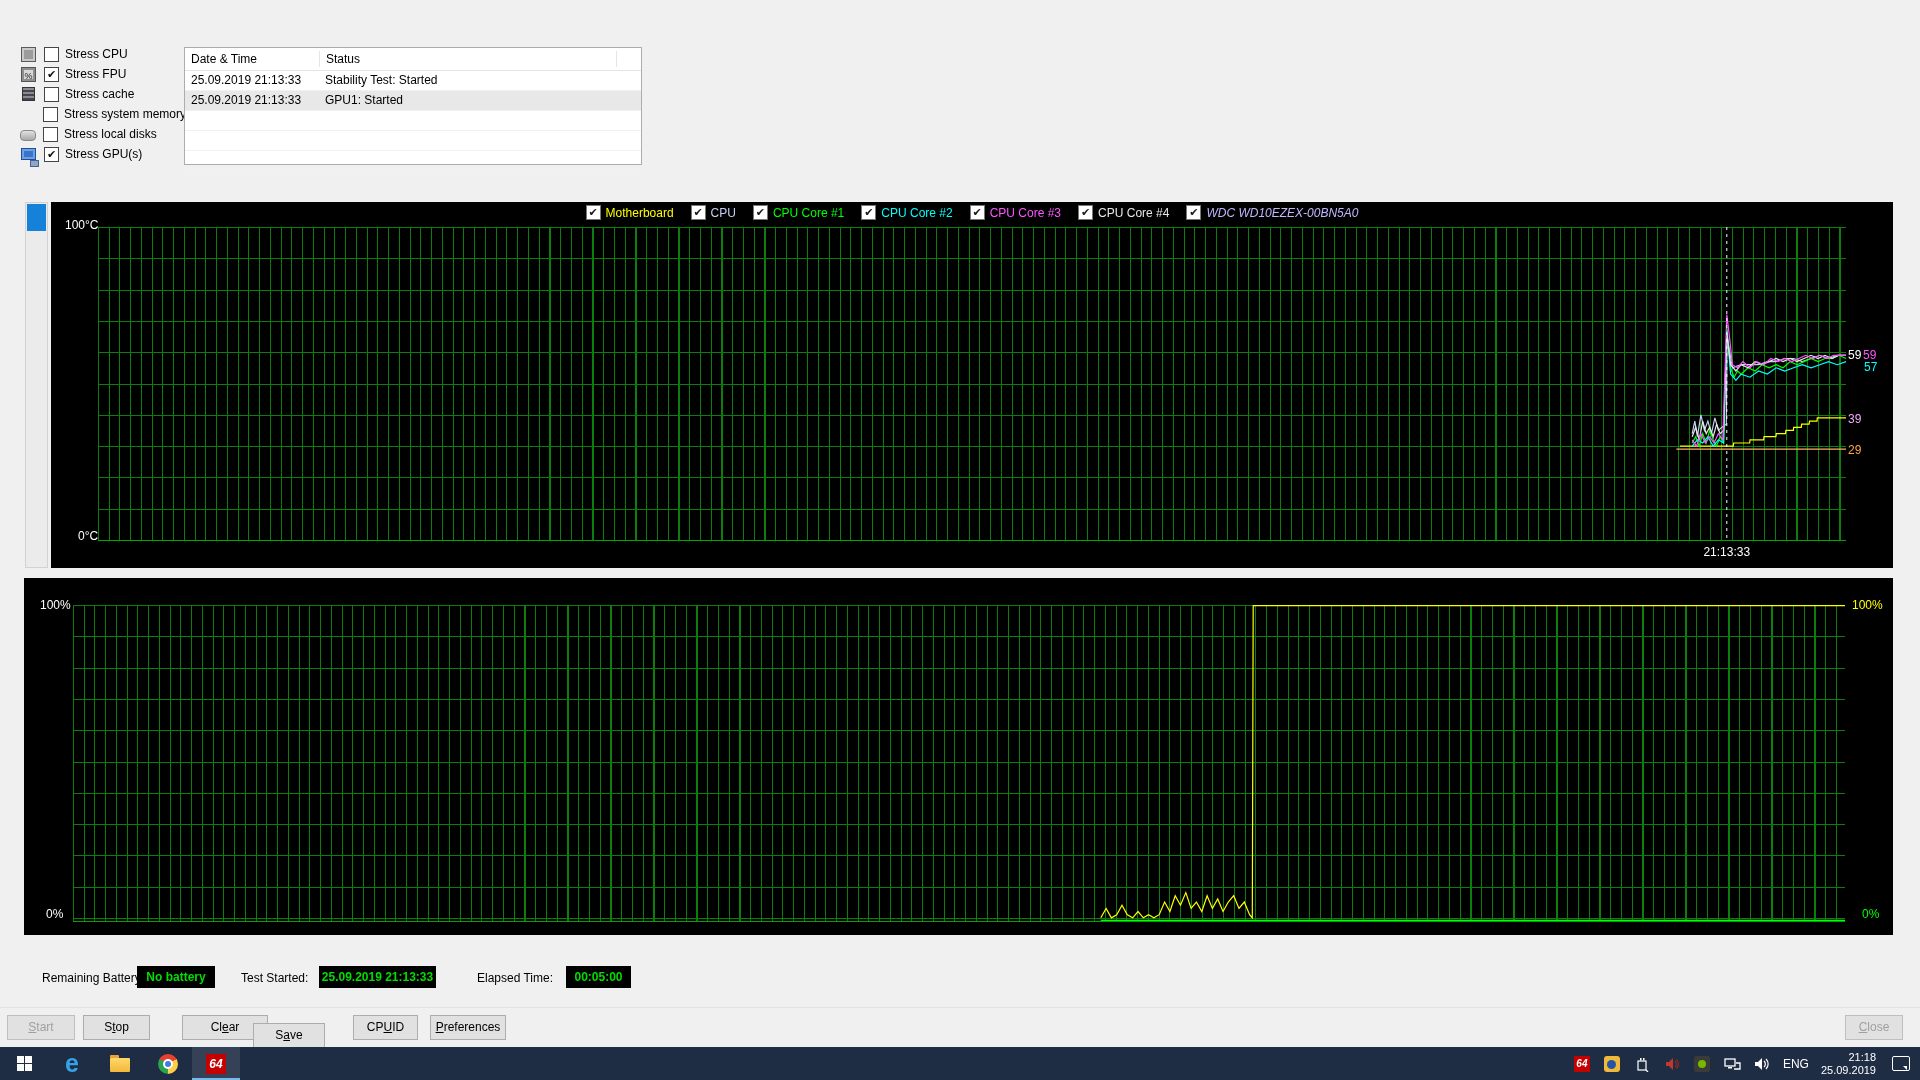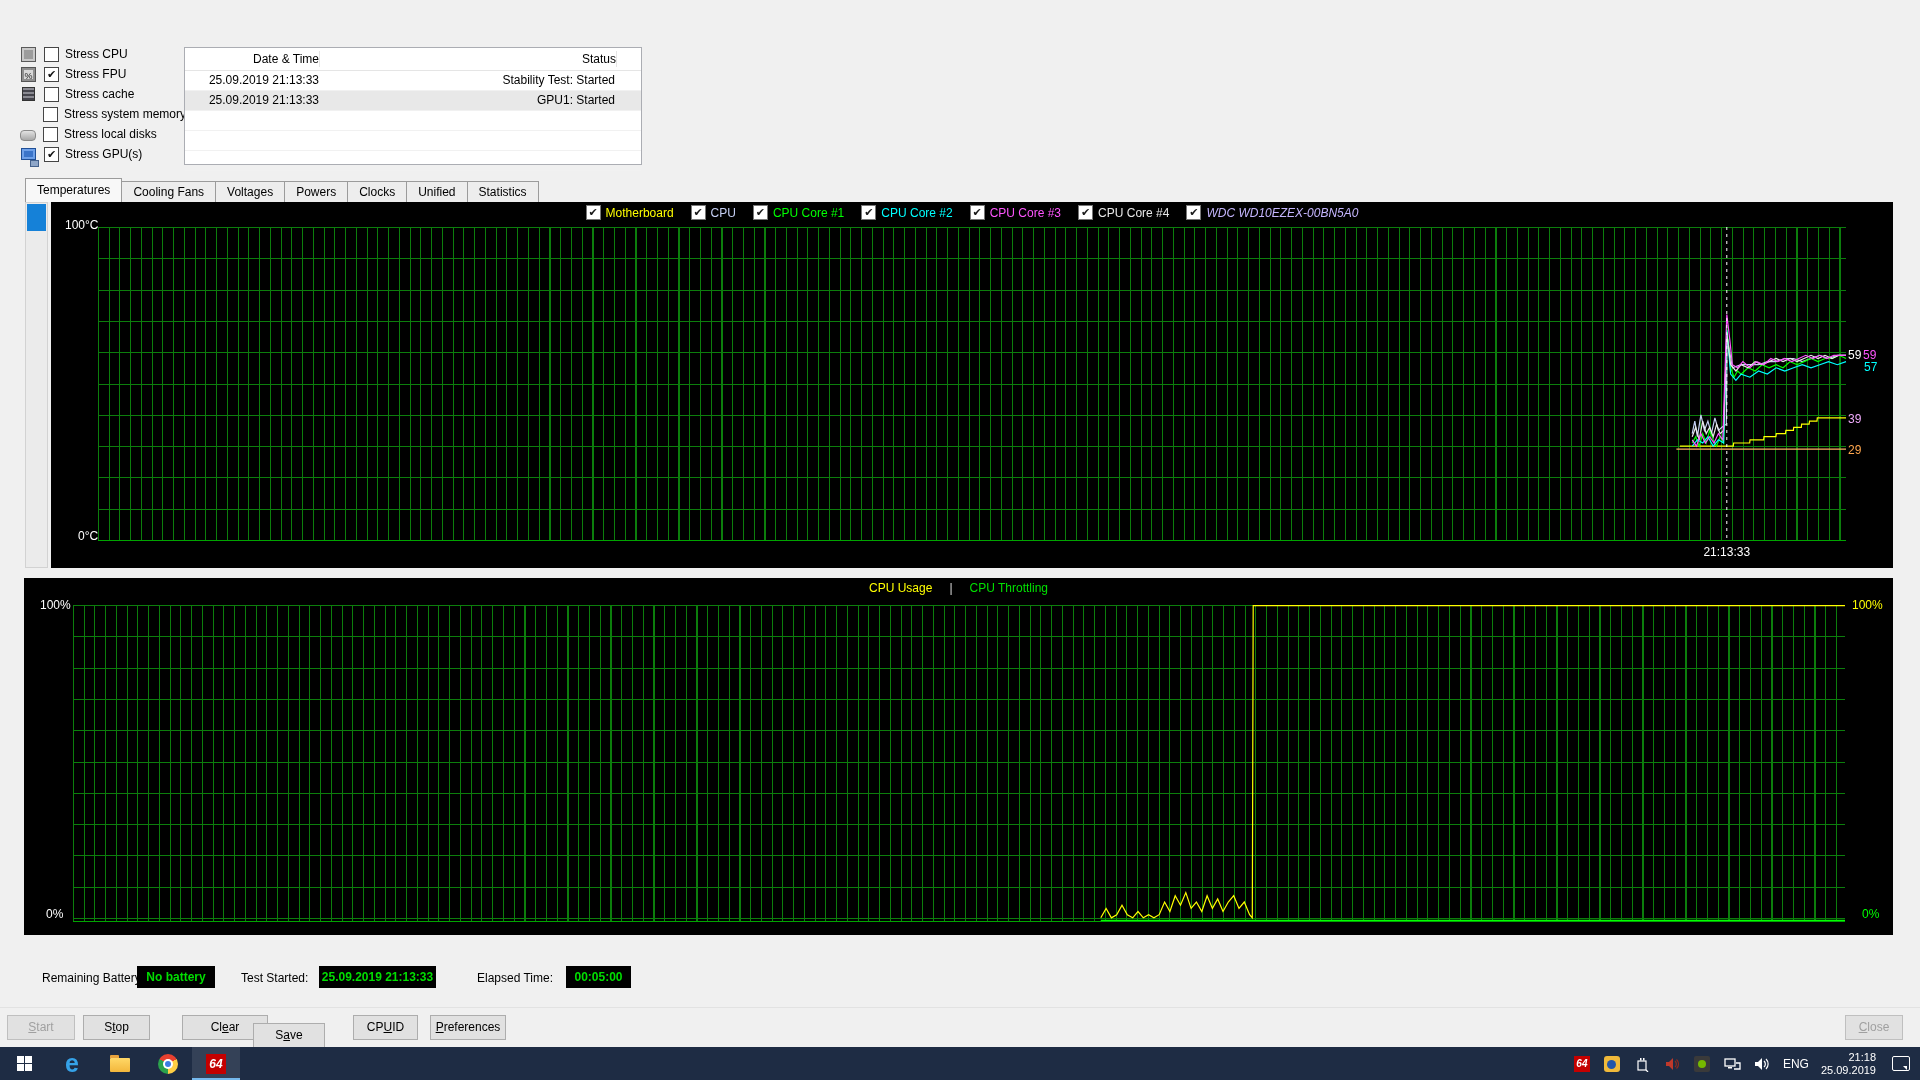--- a/index.html
+++ b/index.html
@@ -24,21 +24,21 @@
   .hw-cpu{background:#9c9c9c;border:1px solid #5a5a5a;box-shadow:inset 0 0 0 2px #c9c9c9;height:13px;width:13px;margin:1px;}
   .hw-fpu{background:#8f8f8f;border:1px solid #555;height:13px;width:13px;margin:1px;text-align:center;}
   .hw-fpu:after{content:"%";font-size:9px;line-height:13px;color:#222;background:#d8d8d8;display:block;margin:2px;height:9px;}
   .hw-cache{background:repeating-linear-gradient(#8a8a92 0 2px,#45454d 2px 4px);border:1px solid #333;height:12px;width:11px;margin:1px 2px;}
   .hw-disk{background:linear-gradient(#e2e2e2,#a8a8a8);border:1px solid #8a8a8a;border-radius:4px;height:9px;width:14px;margin-top:3px;}
   .hw-gpu{background:#3a74c9;border:1px solid #1f4f96;height:10px;width:13px;margin:2px 1px;box-shadow:inset 0 0 0 2px #6ea0e8;}
   .hw-gpu:after{content:"";position:absolute;left:8px;top:11px;width:7px;height:5px;background:#8ea6c8;border:1px solid #44618c;}
   .cb{width:13px;height:13px;background:#fff;border:1px solid #454545;margin:0 6px 0 7px;font-size:11px;line-height:12px;text-align:center;color:#111;flex:none;}
 
   
-  #ev-table{position:absolute;left:184px;top:47px;width:456px;height:116px;background:#fff;border:1px solid #abadb3;text-align:right;}
+  #ev-table{position:absolute;left:184px;top:47px;width:456px;height:116px;background:#fff;border:1px solid #abadb3;}
   .ev-head{display:flex;height:22px;border-bottom:1px solid #e5e5e5;align-items:center;}
   .ev-hcell{padding-left:6px;height:16px;line-height:16px;border-right:1px solid #e5e5e5;}
   .ev-row{display:flex;height:19px;line-height:19px;border-bottom:1px solid #f1f1f1;}
   .ev-row.selected{background:#e8e8e8;}
   .ev-cell{padding-left:6px;overflow:hidden;white-space:nowrap;}
   .c1{width:128px;flex:none;}
   .c2{width:290px;flex:none;}
 
   
   #tabs{position:absolute;left:25px;top:179px;display:flex;align-items:flex-end;height:23px;}
@@ -175,29 +175,20 @@
           <div class="ev-cell c1"></div>
           <div class="ev-cell c2"></div>
         </div>
         <div class="ev-row">
           <div class="ev-cell c1"></div>
           <div class="ev-cell c2"></div>
         </div>
       </div>
   </div>
 
-  <div id="tabs">
-      <div class="tab active">Temperatures</div>
-      <div class="tab">Cooling Fans</div>
-      <div class="tab">Voltages</div>
-      <div class="tab">Powers</div>
-      <div class="tab">Clocks</div>
-      <div class="tab">Unified</div>
-      <div class="tab">Statistics</div>
-    </div>
 
   <div id="vslider">
     <div id="vthumb"></div>
   </div>
 
   <div id="temp-panel" class="panel">
     <div class="legend-row" id="legend">
         <div class="leg-item">
           <span class="leg-cb">✔</span>
           <span style="color: rgb(255, 255, 0);">Motherboard</span>
@@ -244,25 +235,20 @@
     <div id="vlabs">
         <span class="vlab vl0" style="color: rgb(255, 255, 255);">59</span>
         <span class="vlab vl1" style="color: rgb(255, 85, 255);">59</span>
         <span class="vlab vl2" style="color: rgb(0, 255, 255);">57</span>
         <span class="vlab vl3" style="color: #f0abfc;">39</span>
         <span class="vlab vl4" style="color: rgb(255, 166, 77);">29</span>
       </div>
   </div>
 
   <div id="usage-panel" class="panel">
-    <div class="legend-row" id="usage-title">
-        <span style="color: rgb(255, 255, 0);">CPU Usage</span>
-        <span style="color: rgb(216, 216, 216);">|</span>
-        <span style="color: rgb(0, 224, 0);">CPU Throttling</span>
-      </div>
     <div id="grid2" class="grid"></div>
     <svg id="usage-svg" class="chart-svg" style="left:49px;top:27px;" width="1772" height="316" viewBox="0 0 1772 316">
         <polyline points="1027.8,312.8 1033.1,303.4 1038.4,312.8 1043.7,309.7 1049.0,300.2 1054.3,309.7 1059.7,312.8 1065.0,306.5 1070.3,312.8 1075.6,309.7 1080.9,312.8 1086.2,309.7 1091.6,297.0 1096.9,306.5 1102.2,290.7 1107.5,300.2 1112.8,287.6 1118.1,303.4 1123.4,297.0 1128.8,306.5 1134.1,290.7 1139.4,303.4 1144.7,293.9 1150.0,306.5 1155.3,297.0 1160.7,290.7 1166.0,303.4 1171.3,297.0 1176.6,309.7 1179.3,312.8 1180.2,0.7 1772.0,0.7" fill="none" stroke="#ffff00" stroke-width="1.2"></polyline>
         <polyline points="1027.8,315.3 1772.0,315.3" fill="none" stroke="#00ff00" stroke-width="1.2"></polyline>
       </svg>
     <div class="axis-lab u-lt">100%</div>
     <div class="axis-lab u-lb">0%</div>
     <div class="axis-lab u-rt">100%</div>
     <div class="axis-lab u-rb">0%</div>
   </div>

